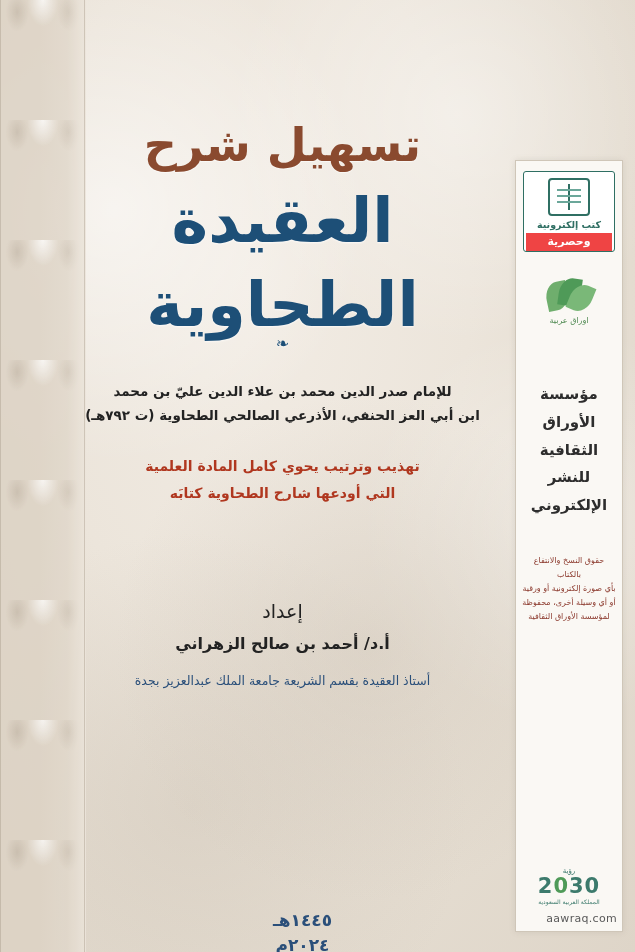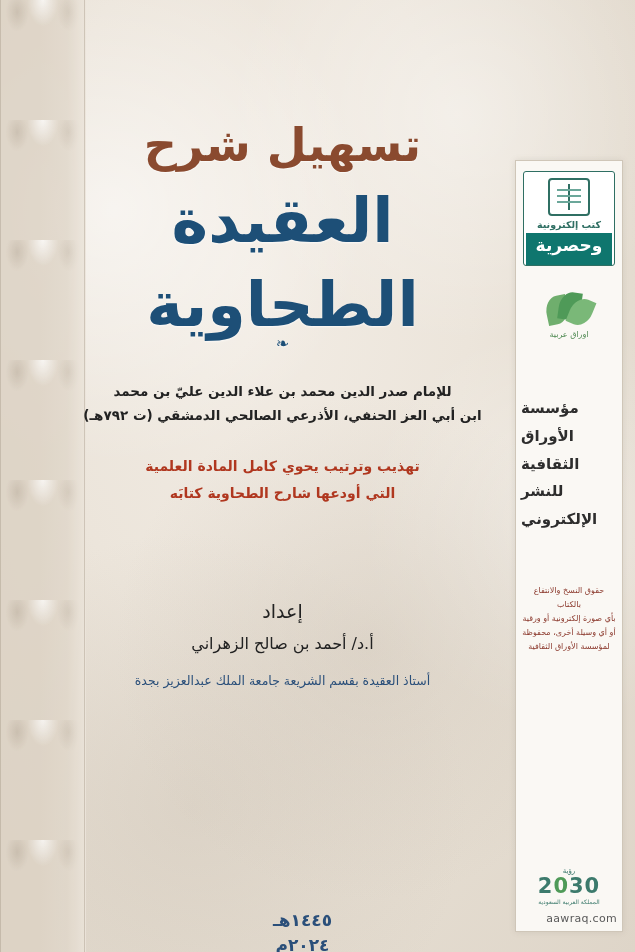--- a/index.html
+++ b/index.html
@@ -118,25 +118,25 @@
     background: #6ba79a;
   }
   .badge-ebook .b-line1 {
     font-size: 9.5px;
     color: #2f6f63;
     font-weight: bold;
     letter-spacing: 0.2px;
     padding-bottom: 2px;
   }
   .badge-ebook .b-line2 {
-    background: #0f766e;
+    background: #ef4444;
     color: #ffffff;
-    font-size: 17px;
-    font-weight: bold;
-    padding: 2px 0 10px 0;
+    font-size: 11px;
+    font-weight: bold;
+    padding: 2px 0 3px 0;
     margin-top: 1px;
   }
   .logo-awraq {
     margin-top: 26px;
     text-align: center;
     width: 92px;
   }
   .logo-awraq .leaf {
     width: 46px;
     height: 34px;
@@ -154,30 +154,30 @@
   .logo-awraq .leaf span:nth-child(2) { left: 13px; top: 0px; transform: rotate(8deg); background:#4f9a58; }
   .logo-awraq .leaf span:nth-child(3) { left: 24px; top: 6px; transform: rotate(22deg); background:#7ab878; }
   .logo-awraq .lbl {
     font-size: 8px;
     color: #4f8a52;
     margin-top: 4px;
     letter-spacing: 0.5px;
   }
   .publisher {
     margin-top: 56px;
-    text-align: left;
+    text-align: center;
     color: #2d2d2d;
     font-size: 15px;
     font-weight: bold;
     line-height: 1.85;
     width: 96px;
   }
   .publisher div { white-space: nowrap; }
   .rights {
-    margin-top: 50px;
+    margin-top: 34px;
     width: 96px;
     text-align: center;
     color: #8c3a2e;
     font-size: 8px;
     line-height: 1.75;
   }
   .vision {
     margin-top: auto;
     margin-bottom: 6px;
     text-align: center;
@@ -260,21 +260,21 @@
     font-weight: bold;
     line-height: 1.9;
   }
   .prep-block {
     margin-top: 86px;
     color: #222222;
     font-size: 15px;
     line-height: 1.9;
   }
   .prep-block .prep-label { font-size: 19px; }
-  .prep-block .prep-name { font-weight: normal; font-size: 16px; }
+  .prep-block .prep-name { font-weight: bold; font-size: 16px; }
   .prep-block .prep-role {
     margin-top: 10px;
     color: #2a4f7a;
     font-size: 12.5px;
     font-weight: normal;
   }
   .year-block {
     position: absolute;
     top: 868px;
     right: 200px;
@@ -305,21 +305,21 @@
 
     <div class="title-small">تسهيل شرح</div>
 
     <div class="title-main">
       <span>العقيدة الطحاوية</span>
       <span class="deco">❧</span>
     </div>
 
     <div class="author-block">
       <div>للإمام صدر الدين محمد بن علاء الدين عليّ بن محمد</div>
-      <div>ابن أبي العز الحنفي، الأذرعي الصالحي الدمشقي (ت ٧٩٢هـ)</div>
+      <div>ابن أبي العز الحنفي، الأذرعي الصالحي الطحاوية (ت ٧٩٢هـ)</div>
     </div>
 
     <div class="subject-block">
       <div>تهذيب وترتيب يحوي كامل المادة العلمية</div>
       <div>التي أودعها شارح الطحاوية كتابَه</div>
     </div>
 
     <div class="prep-block">
       <div class="prep-label">إعداد</div>
       <div class="prep-name">أ.د/ أحمد بن صالح الزهراني</div>

